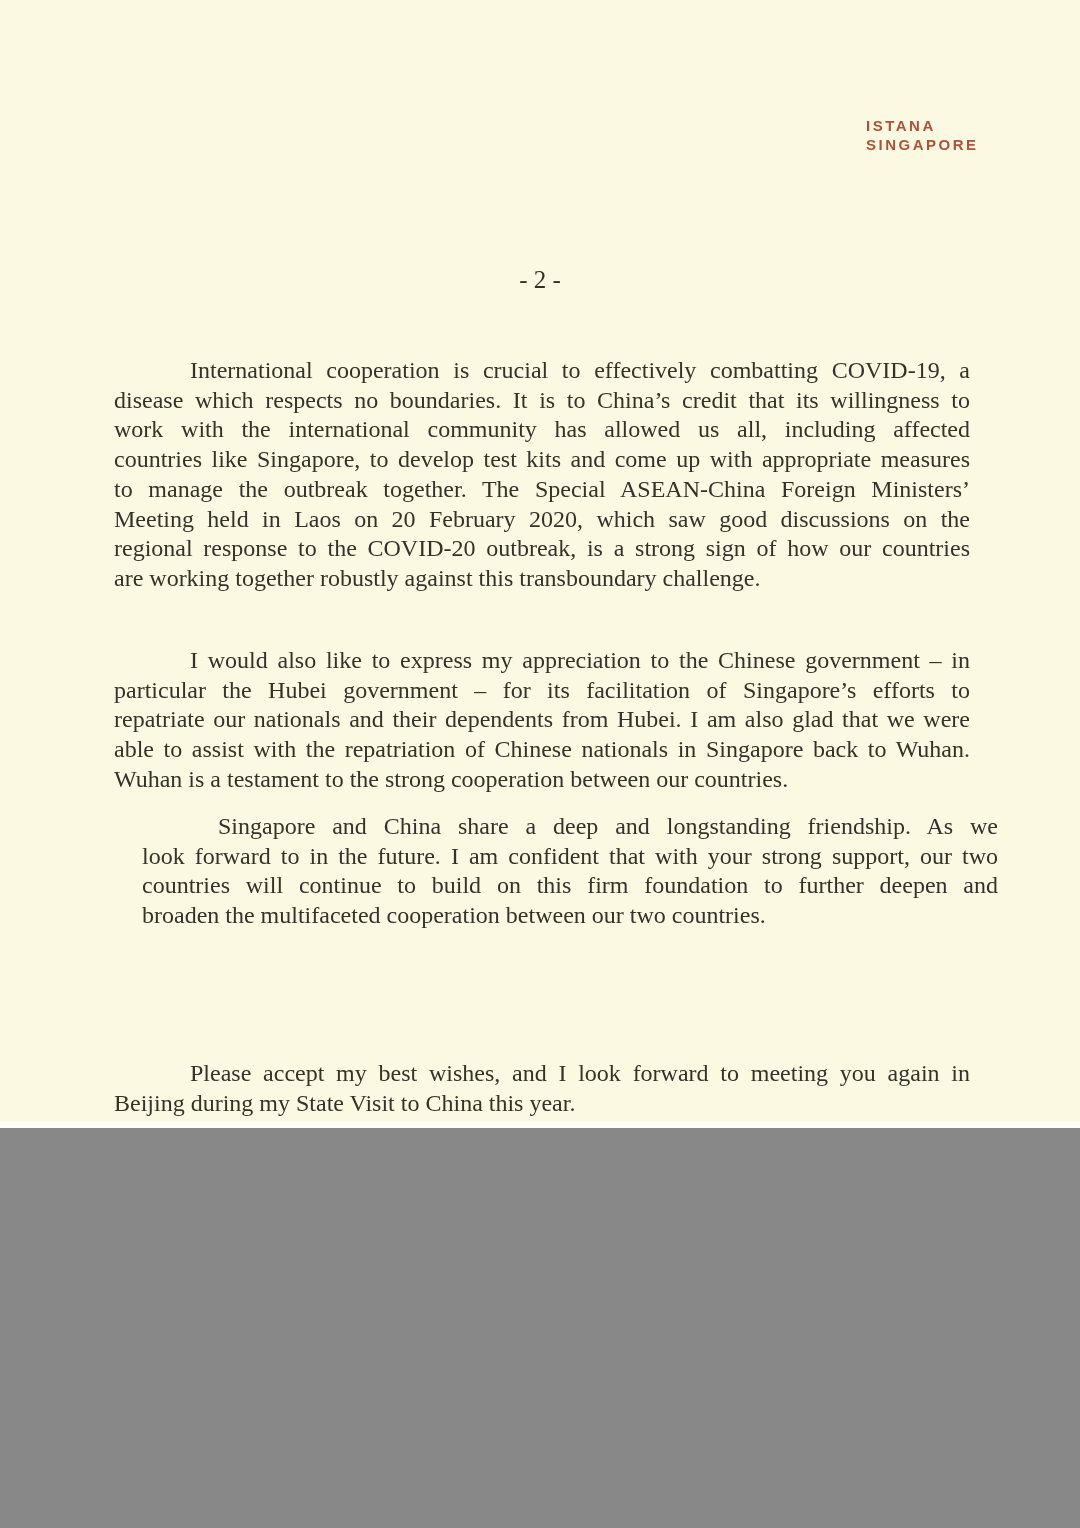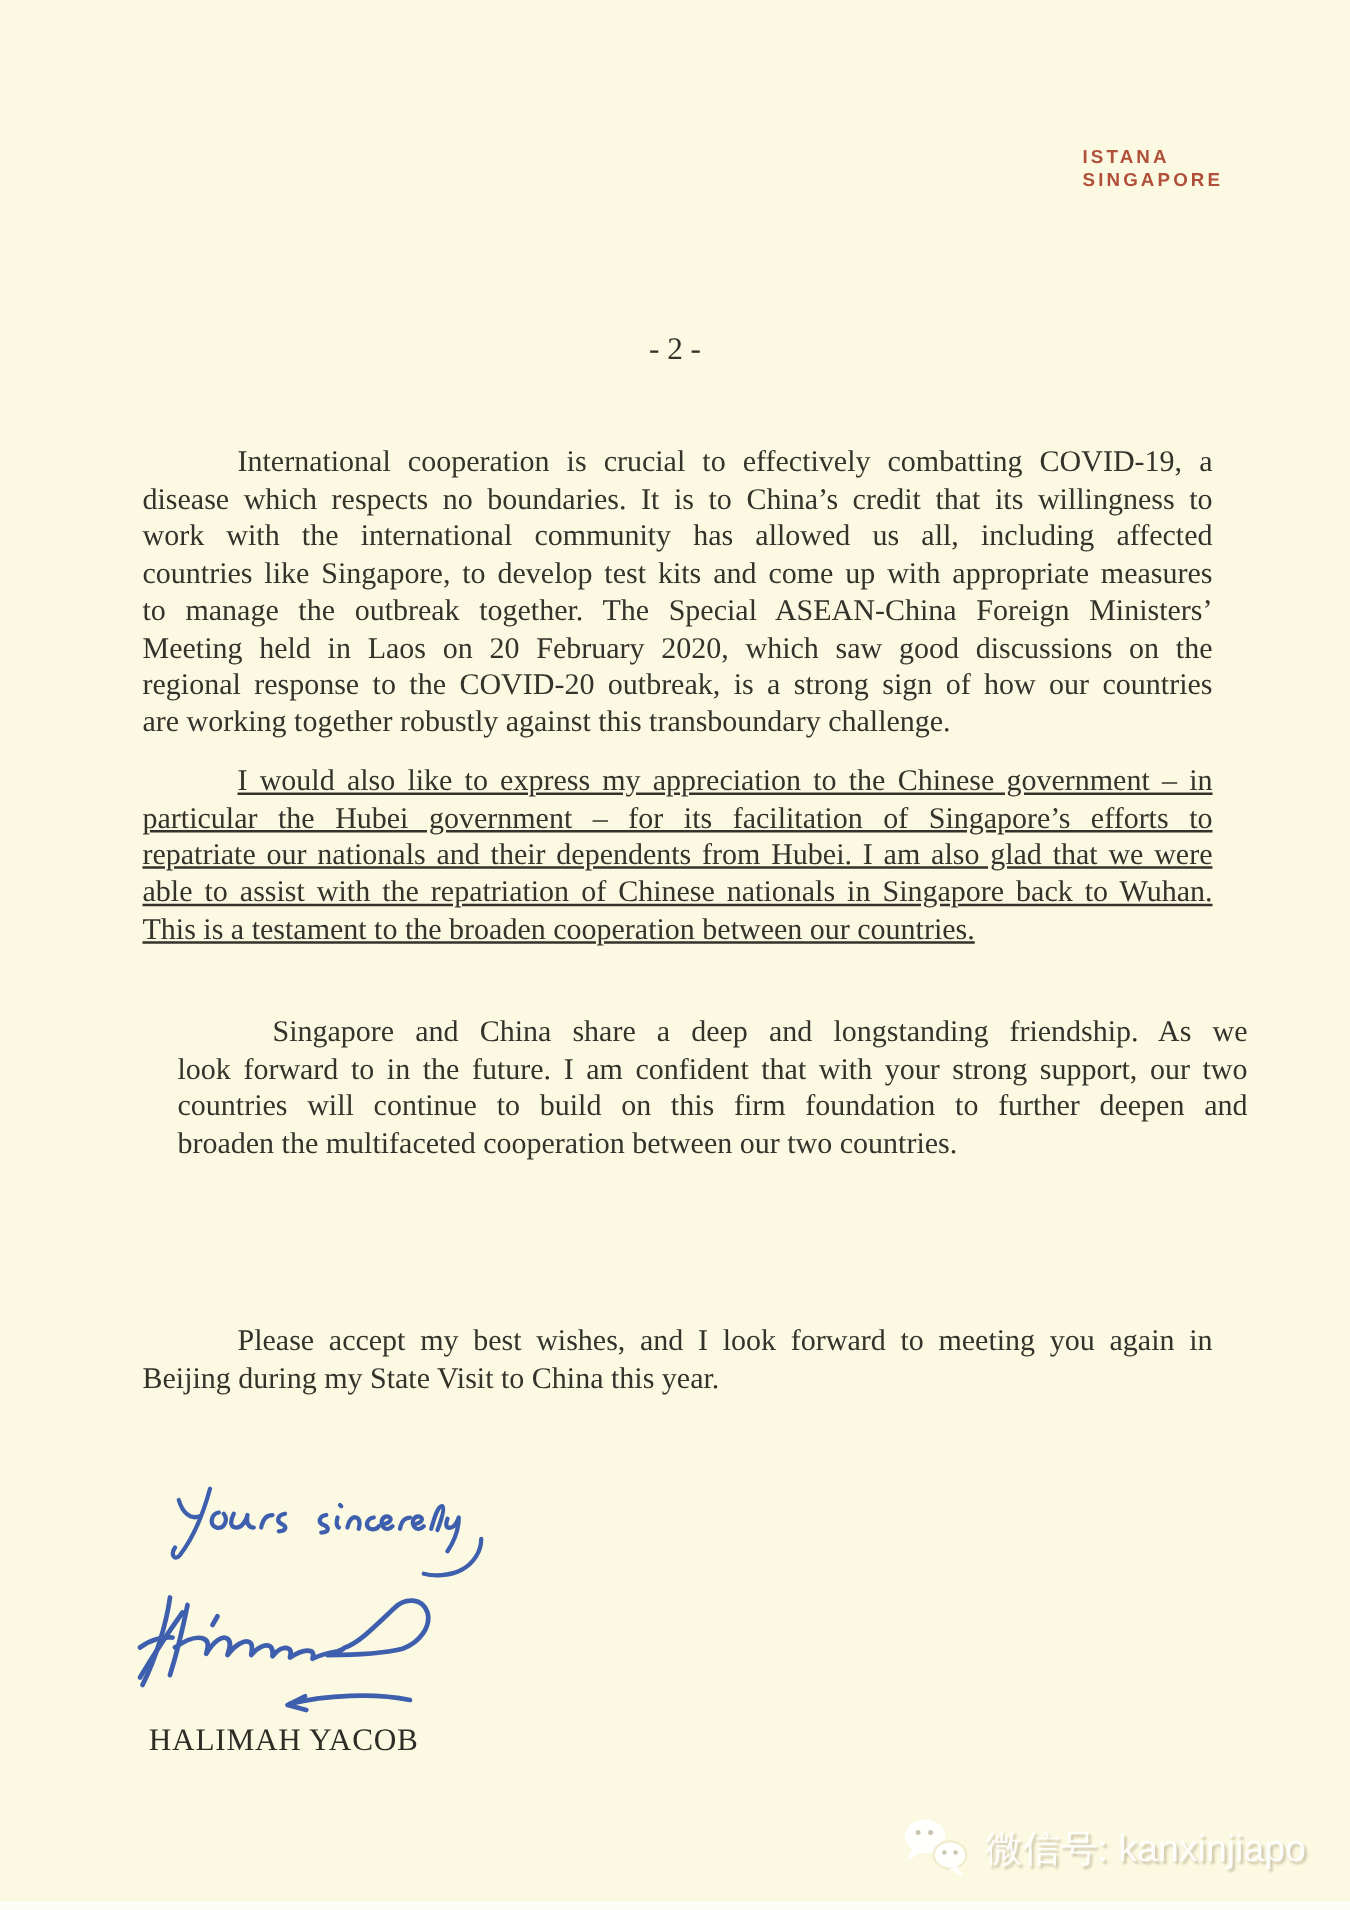--- a/index.html
+++ b/index.html
@@ -1,18 +1,18 @@
 <!DOCTYPE html>
 <html><head>
 <meta charset="utf-8">
 <style>
   html,body{margin:0;padding:0;background:#888;}
   .page{
     position:relative;
-    width:1080px;height:1528px;
+    width:1080px;height:1128px;
     background:#fcf9e2;
     overflow:hidden;
     font-family:"Liberation Serif", serif;
     color:#34322b;
     margin:0 auto;
   }
   .letterhead{
     position:absolute;left:866px;top:116px;
     font-family:"Liberation Sans", sans-serif;
     font-weight:bold;
@@ -33,21 +33,21 @@
   }
   .para .line{
     text-align:justify;
     text-align-last:justify;
     white-space:nowrap;
     overflow:visible;
   }
   .para .line.first{padding-left:76px;}
   .para .line.last{text-align-last:left;}
   .p1{top:356px;}
-  .p2{top:611px;text-decoration:underline;}
+  .p2{top:646px;}
   .p3{top:812px;margin-left:28px;}
   .p4{top:1059px;}
   .script-svg{position:absolute;}
   .valediction{left:133px;top:1183px;}
   .signature{left:108px;top:1266px;}
   .ink{stroke:#3d5fae;fill:none;stroke-linecap:round;stroke-linejoin:round;}
   .signatory{
     position:absolute;left:119px;top:1379px;
     font-size:25px;letter-spacing:0.6px;
     color:#2e2c26;
@@ -90,21 +90,21 @@
       <div class="line">to manage the outbreak together. The Special ASEAN-China Foreign Ministers’</div>
       <div class="line">Meeting held in Laos on 20 February 2020, which saw good discussions on the</div>
       <div class="line">regional response to the COVID-20 outbreak, is a strong sign of how our countries</div>
       <div class="line last">are working together robustly against this transboundary challenge.</div>
     </div>
   <div class="para p2">
       <div class="line first">I would also like to express my appreciation to the Chinese government – in</div>
       <div class="line">particular the Hubei government – for its facilitation of Singapore’s efforts to</div>
       <div class="line">repatriate our nationals and their dependents from Hubei. I am also glad that we were</div>
       <div class="line">able to assist with the repatriation of Chinese nationals in Singapore back to Wuhan.</div>
-      <div class="line last">This is a testament to the broaden cooperation between our countries.</div>
+      <div class="line last">Wuhan is a testament to the strong cooperation between our countries.</div>
     </div>
   <div class="para p3">
       <div class="line first">Singapore and China share a deep and longstanding friendship. As we</div>
       <div class="line">look forward to in the future. I am confident that with your strong support, our two</div>
       <div class="line">countries will continue to build on this firm foundation to further deepen and</div>
       <div class="line last">broaden the multifaceted cooperation between our two countries.</div>
     </div>
   <div class="para p4">
       <div class="line first">Please accept my best wishes, and I look forward to meeting you again in</div>
       <div class="line last">Beijing during my State Visit to China this year.</div>

